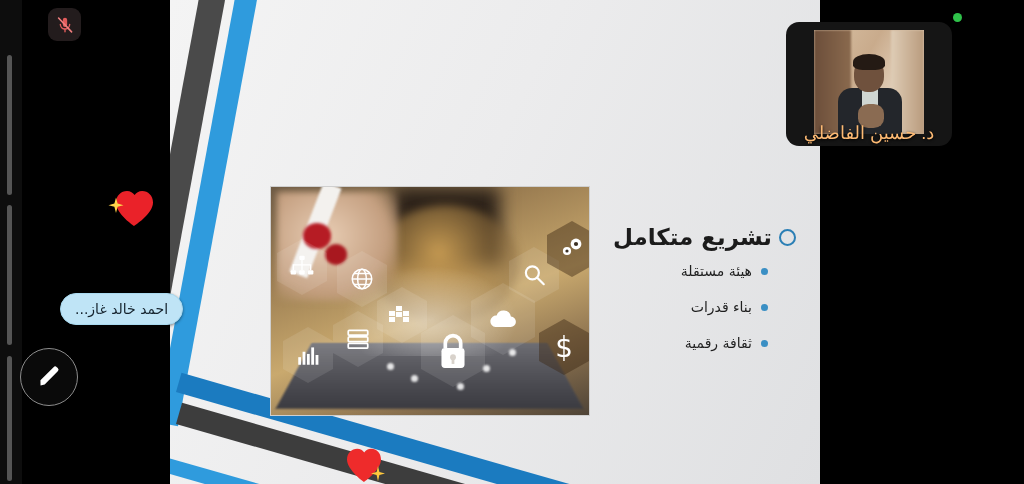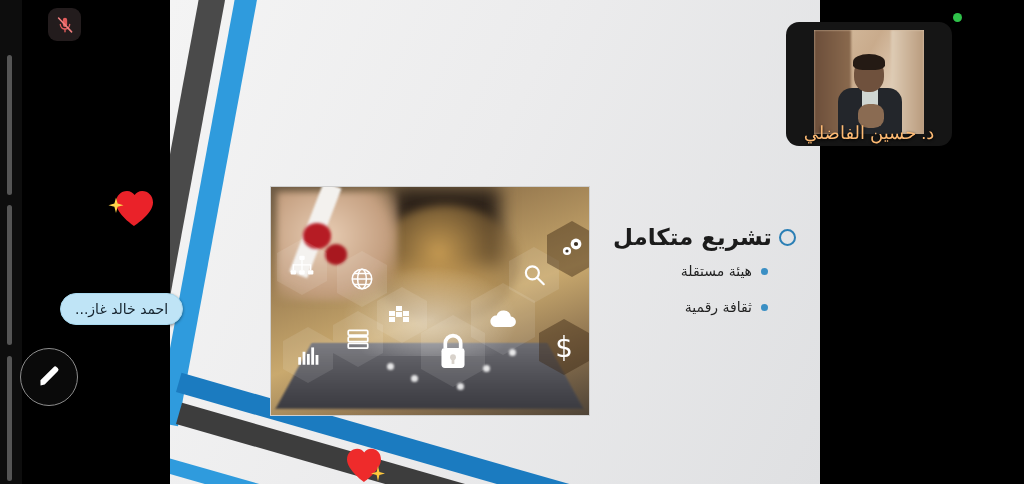--- a/index.html
+++ b/index.html
@@ -240,20 +240,24 @@
       <div class="b-head">
         <span class="ring"></span>
         <span>تشريع متكامل</span>
       </div>
       <div class="b-row">
         <span class="dot"></span>
         <span>هيئة مستقلة</span>
       </div>
       <div class="b-row">
         <span class="dot"></span>
+        <span>بناء قدرات</span>
+      </div>
+      <div class="b-row">
+        <span class="dot"></span>
         <span>ثقافة رقمية</span>
       </div>
     </div>
   </div>
 
   <div class="react heart1">
     <svg width="52" height="46" viewBox="0 0 52 46">
       <path d="M30 44C30 44 12 32 12 20.5 12 13.6 17.2 9 23 9c3.4 0 6 1.7 7.6 4.1C32.2 10.7 34.8 9 38.2 9 44 9 49 13.6 49 20.5 49 32 30 44 30 44z" fill="#ea2229"></path>
       <path d="M12 15.5 13.6 21.6 19.5 23.2 13.6 24.8 12 30.9 10.4 24.8 4.5 23.2 10.4 21.6z" fill="#ffd54a"></path>
     </svg>

